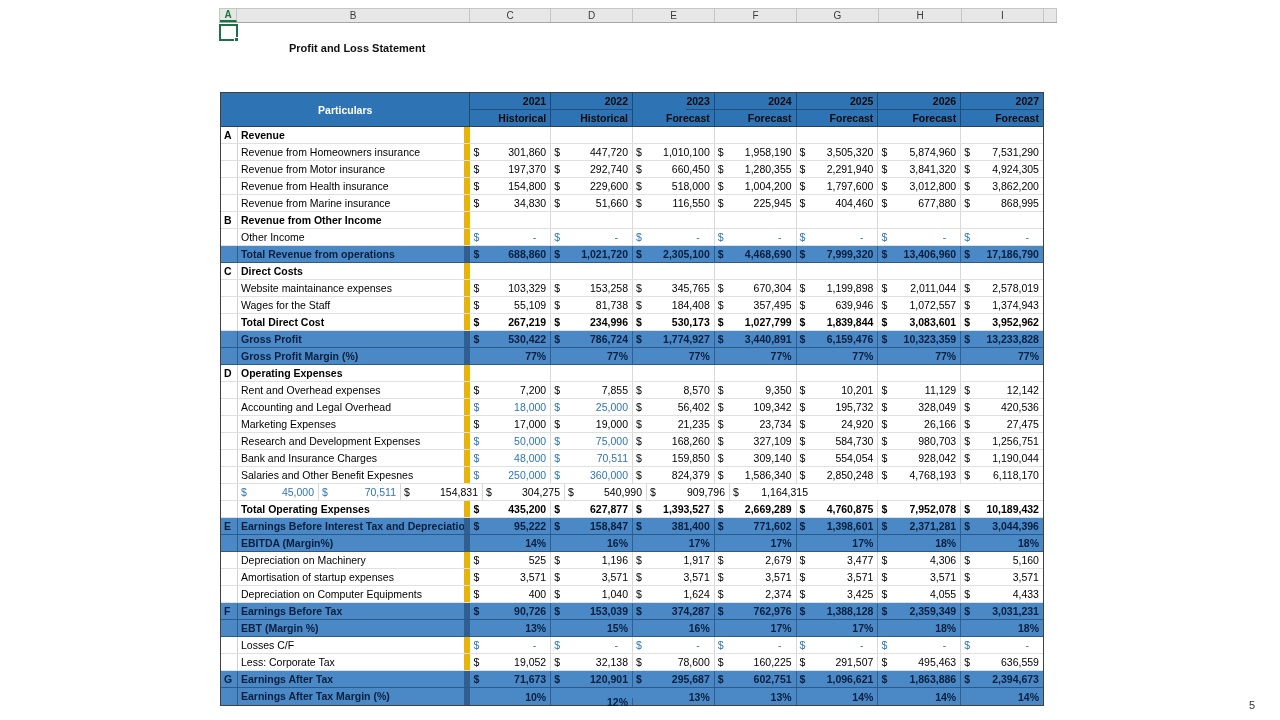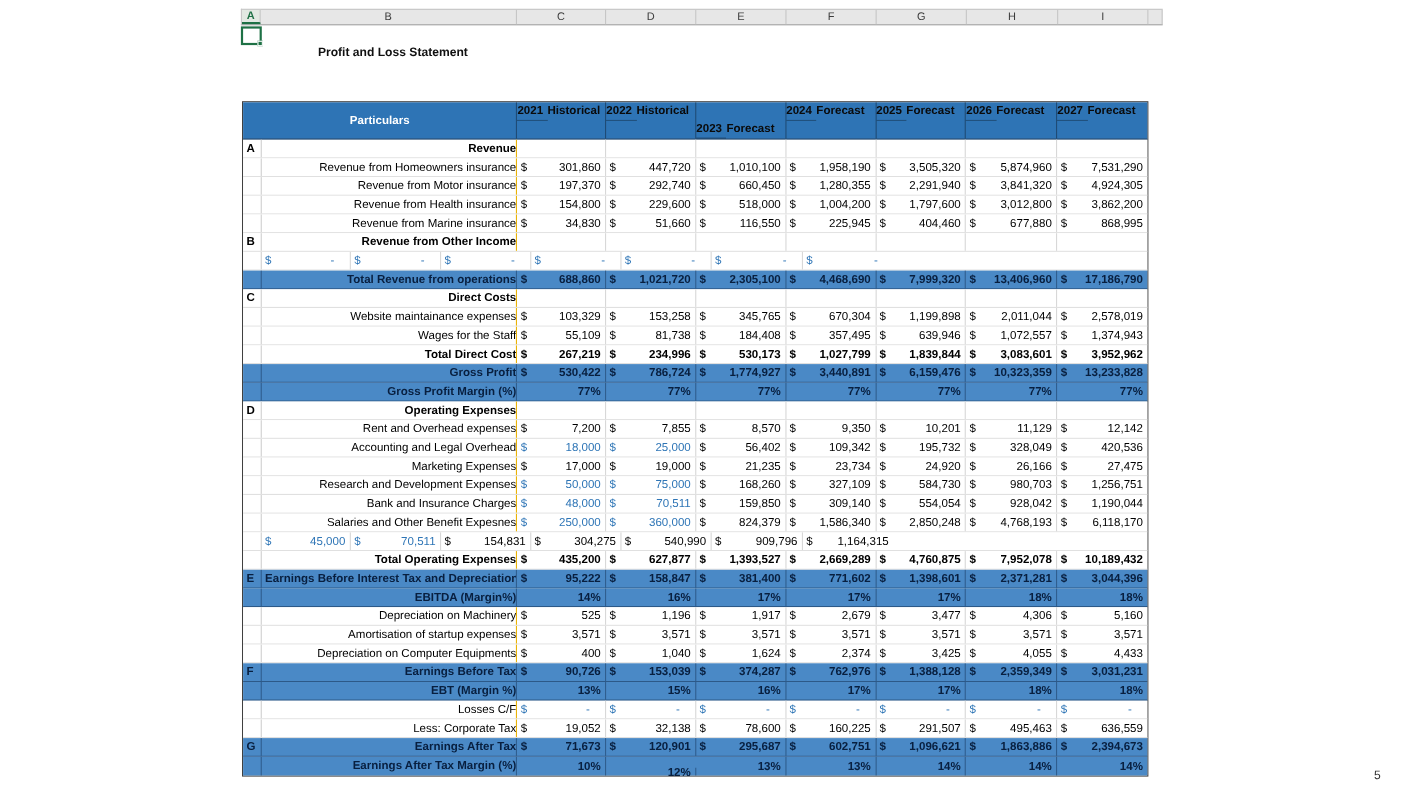--- a/index.html
+++ b/index.html
@@ -28,33 +28,33 @@
 
   
   .p-table { position:absolute; left:220px; top:92px; width:824px;
     border:1px solid #404040; background:#fff; }
 
   .t-band { display:flex; height:34px; background:var(--header-blue,#2E74B5);
     border-bottom:1px solid #26405e; }
   .band-part { width:250px; display:flex; align-items:center; justify-content:center;
     color:#fff; font-weight:bold; font-size:10.5px;
     border-right:1px solid rgba(0,0,0,.35); }
-  .band-col { display:flex; border-right:1px solid rgba(0,0,0,.35); }
+  .band-col { display:flex; flex-direction:column; border-right:1px solid rgba(0,0,0,.35); }
   .band-col:last-child { border-right:none; }
   .band-year, .band-type { height:17px; line-height:17px; text-align:right;
     padding-right:4px; font-size:10.5px; font-weight:bold; color:#0a0a0a; }
   .band-year { border-bottom:1px solid rgba(0,0,0,.3); }
 
   .t-row { display:flex; height:17px; background:#fff; border-bottom:1px solid #E0E0E0; }
   .t-row:last-child { border-bottom:none; }
   .c-letter { width:17px; font-size:10.5px; font-weight:bold; color:#000;
     padding-left:3px; line-height:16px; border-right:1px solid #CFCFCF; }
   .c-label { width:233px; font-size:10.5px; color:#000; padding-left:3px;
     line-height:16px; white-space:nowrap; overflow:hidden;
-    border-right:1px solid #eab308;text-align:right; }
+    border-right:6px solid #eab308; }
   .c-val { display:flex; align-items:center; font-size:10.5px; color:#000;
     padding:0 4px 0 3px; border-right:1px solid #D8D8D8; }
   .c-val:last-child { border-right:none; }
   .dollar { line-height:16px; }
   .num { margin-left:auto; line-height:16px; }
   .num.dash { padding-right:10px; }
   .blue { color:var(--input-blue,#2E75B6); }
 
   .k-section .c-label { font-weight:bold; }
   .t-row.bold .c-label, .t-row.bold .num, .t-row.bold .dollar { font-weight:bold; }
@@ -270,20 +270,21 @@
         <div class="c-val" style="width: 81px;"></div>
         <div class="c-val" style="width: 82px;"></div>
         <div class="c-val" style="width: 82px;"></div>
         <div class="c-val" style="width: 82px;"></div>
         <div class="c-val" style="width: 82px;"></div>
         <div class="c-val" style="width: 83px;"></div>
         <div class="c-val" style="width: 82px;"></div>
       </div>
       <div class="t-row k-dash">
         <div class="c-letter"></div>
+        <div class="c-label">Other Income</div>
         <div class="c-val" style="width: 81px;">
           <span class="dollar blue">$</span>
           <span class="num blue dash">-</span>
         </div>
         <div class="c-val" style="width: 82px;">
           <span class="dollar blue">$</span>
           <span class="num blue dash">-</span>
         </div>
         <div class="c-val" style="width: 82px;">
           <span class="dollar blue">$</span>

